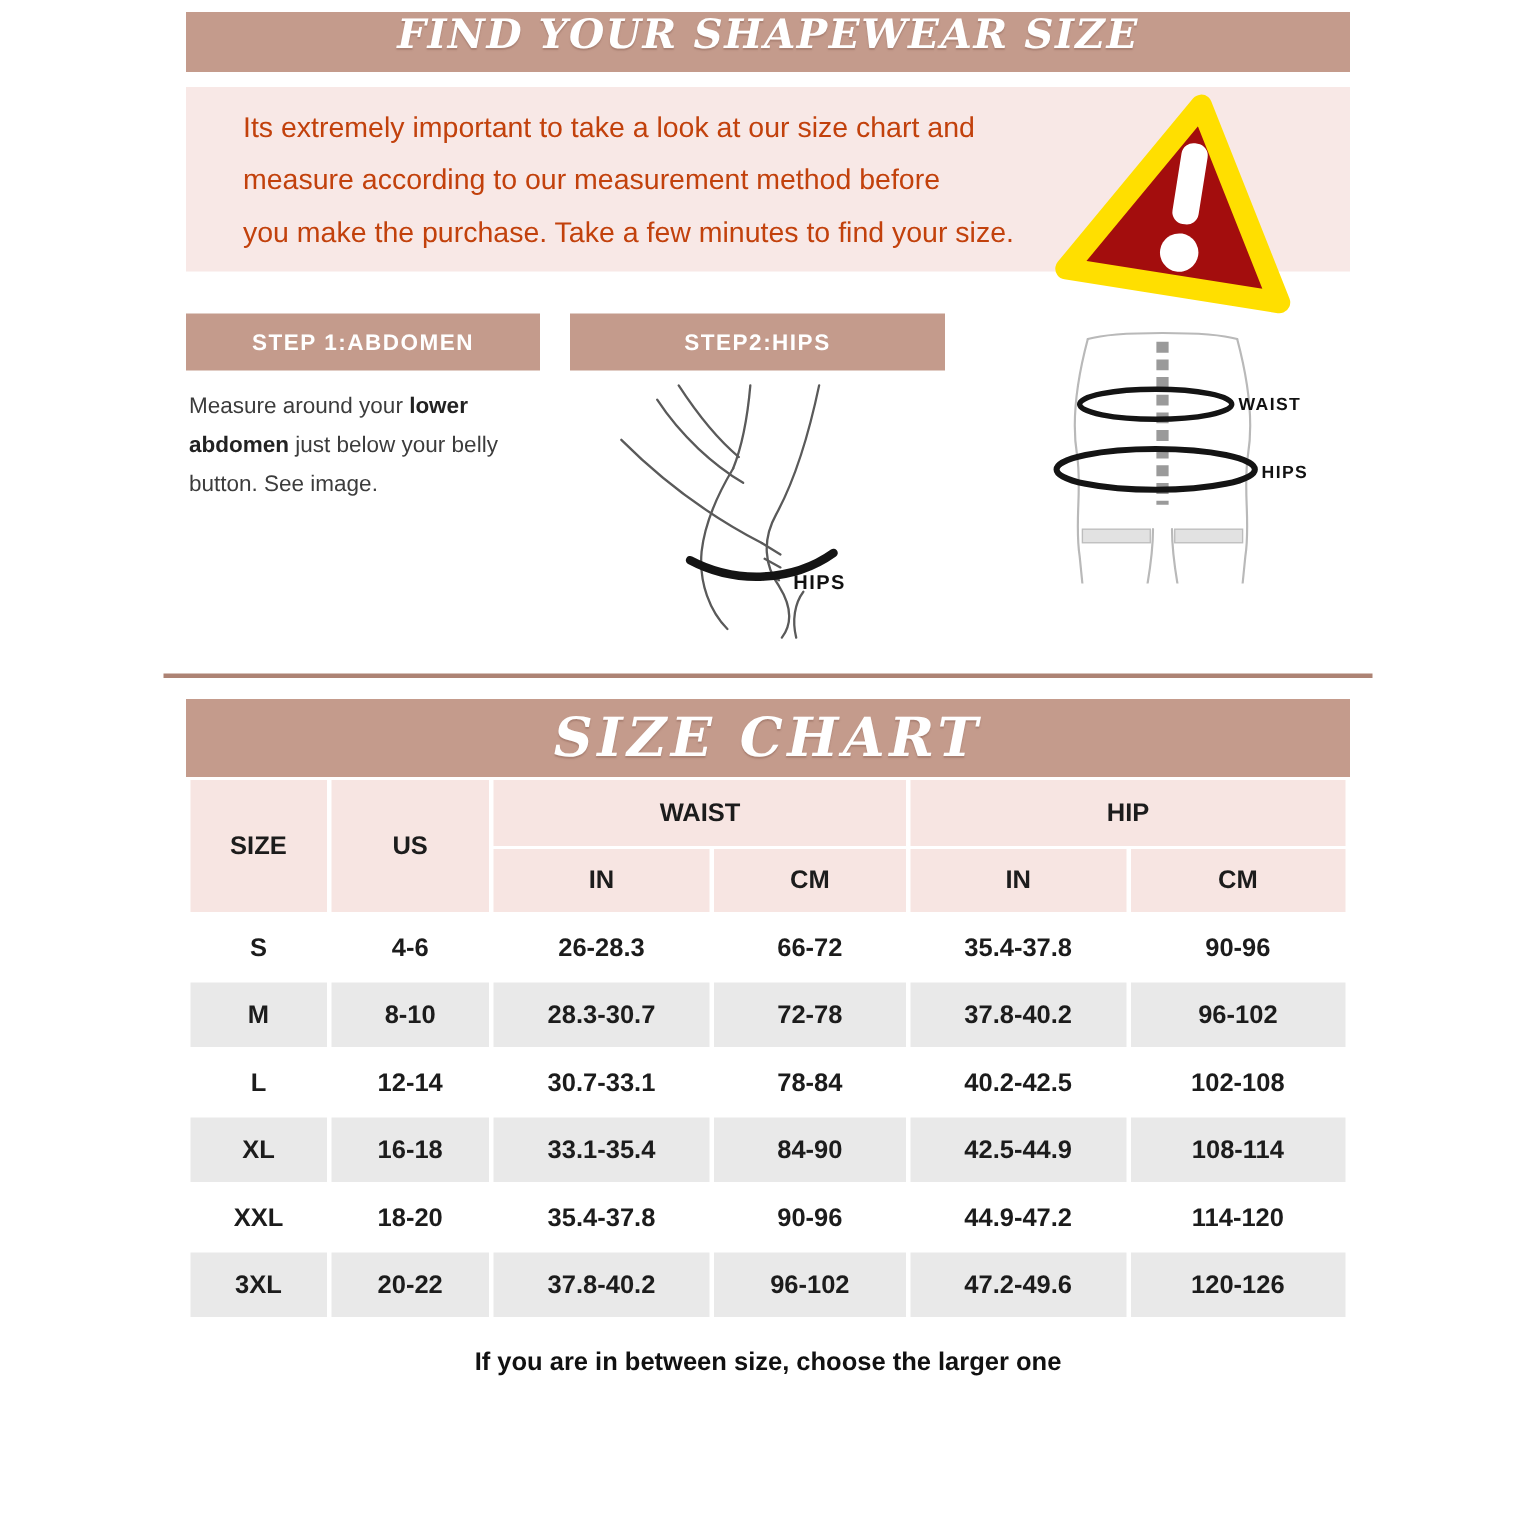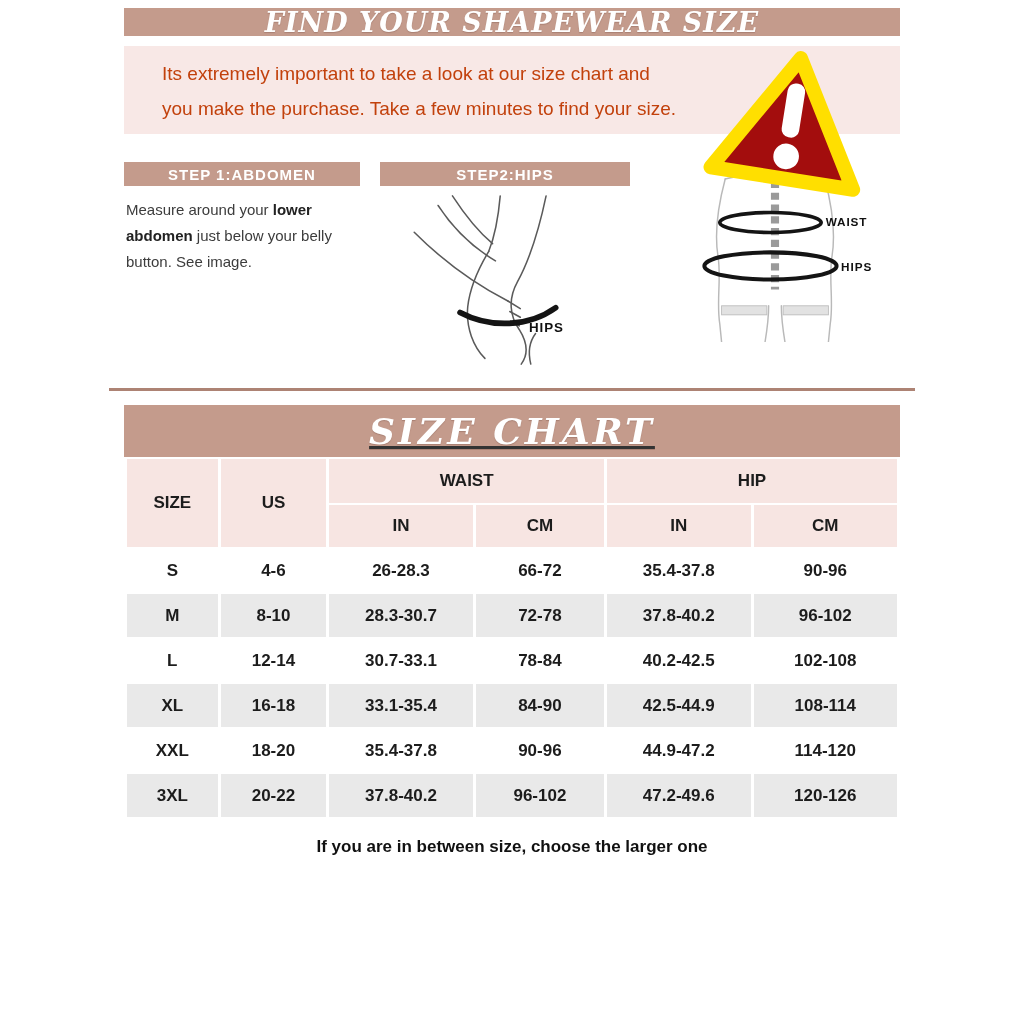--- a/index.html
+++ b/index.html
@@ -4,44 +4,44 @@
 <style>
   :root{
     --band:#c49b8c; --panel:#f8e8e6; --table_header:#f7e5e2; --row_alt:#e9e9e9;
     --divider:#ad8374; --warning_red:#a30d0d; --warning_yellow:#ffdf00; --text_dark:#333333;
   }
   *{box-sizing:border-box; margin:0; padding:0;}
   html,body{width:1024px; height:1024px; overflow:hidden; background:#fff;}
   body{font-family:"Liberation Sans", sans-serif; color:var(--text_dark);}
   .wrap{width:776px; margin:0 auto; padding-top:8px; position:relative;}
 
-  .title-band{height:28px; background:var(--band); display:flex; align-items:center; justify-content:center;}
+  .title-band{height:40px; background:var(--band); display:flex; justify-content:center;}
   .serif-title{font-family:"DejaVu Serif", serif; font-style:italic; font-weight:bold; color:#fff;
     font-size:27px; letter-spacing:1px; text-shadow:0 1px 1px rgba(120,80,70,.35);}
 
   .intro{background:var(--panel); margin-top:10px; padding:10px 0 8px 38px; position:relative;}
   .intro-line{font-size:19px; line-height:35px; color:#c2410c;}
   .warning{position:absolute; right:14px; top:-4px; width:184px; height:168px; z-index:2;}
   .warn-body{fill:var(--warning_red); stroke:var(--warning_yellow); stroke-width:9; stroke-linejoin:round;}
   .warn-mark{fill:#fff;}
 
   .steps{display:grid; grid-template-columns:1fr 1fr 1fr; gap:20px; margin-top:28px;}
-  .step-header{height:24px; background:var(--band); color:#fff; font-weight:bold; font-size:15px;
+  .step-header{height:38px; background:var(--band); color:#fff; font-weight:bold; font-size:15px;
     display:flex; align-items:center; justify-content:center; letter-spacing:1px;}
   .step-text{margin-top:11px; font-size:15px; line-height:26px; color:#3c3c3c; padding:0 2px;}
   .step-text b{color:#222;}
   .step-fig{margin-top:8px; height:172px; display:flex; justify-content:center; align-items:flex-start;}
   .fig-line{fill:none; stroke:#5a5a5a; stroke-width:1.6; stroke-linecap:round;}
   .fig-faint{fill:none; stroke:#b9b9b9; stroke-width:1.6; stroke-linecap:round;}
   .fig-band{fill:none; stroke:#141414; stroke-linecap:round;}
   .fig-label{font-family:"Liberation Sans", sans-serif; font-weight:bold; fill:#111; letter-spacing:1px;}
 
   .divider{height:3px; background:var(--divider); margin:22px -15px 0 -15px;}
 
-  .chart-band{margin-top:14px; height:52px; background:var(--band); display:flex; align-items:center; justify-content:center;text-decoration:underline;}
+  .chart-band{margin-top:14px; height:52px; background:var(--band); display:flex; align-items:center; justify-content:center;}
   .chart-title{font-size:36px; letter-spacing:3px;}
 
   table{width:100%; border-collapse:separate; border-spacing:3px 2px; table-layout:fixed; margin-top:0;}
   th,td{text-align:center; font-size:17px; color:#1c1c1c;}
   th{background:var(--table_header); font-weight:bold; height:42px;}
   th.group{height:44px;}
   td{font-weight:bold; height:43px; background:#fff;}
   tr.alt td{background:var(--row_alt);}
 
   .notes{margin-top:16px; text-align:center; font-weight:bold; font-size:17px; color:#111;}
@@ -51,20 +51,21 @@
 <body>
 
 <div class="wrap">
 
   <div class="title-band">
     <span class="serif-title">FIND YOUR SHAPEWEAR SIZE</span>
   </div>
 
   <div class="intro">
     <div class="intro-line">Its extremely important to take a look at our size chart and</div>
+    <div class="intro-line">measure according to our measurement method before</div>
     <div class="intro-line">you make the purchase. Take a few minutes to find your size.</div>
     <div class="warning">
       <svg viewBox="0 0 110 105" width="184" height="168">
         <g transform="rotate(9 55 50)">
           <polygon class="warn-body" points="53,10 98,86 8,86"></polygon>
           <rect class="warn-mark" x="48" y="26" width="11" height="34" rx="5"></rect>
           <circle class="warn-mark" cx="53.5" cy="72" r="8"></circle>
         </g>
       </svg>
     </div>

